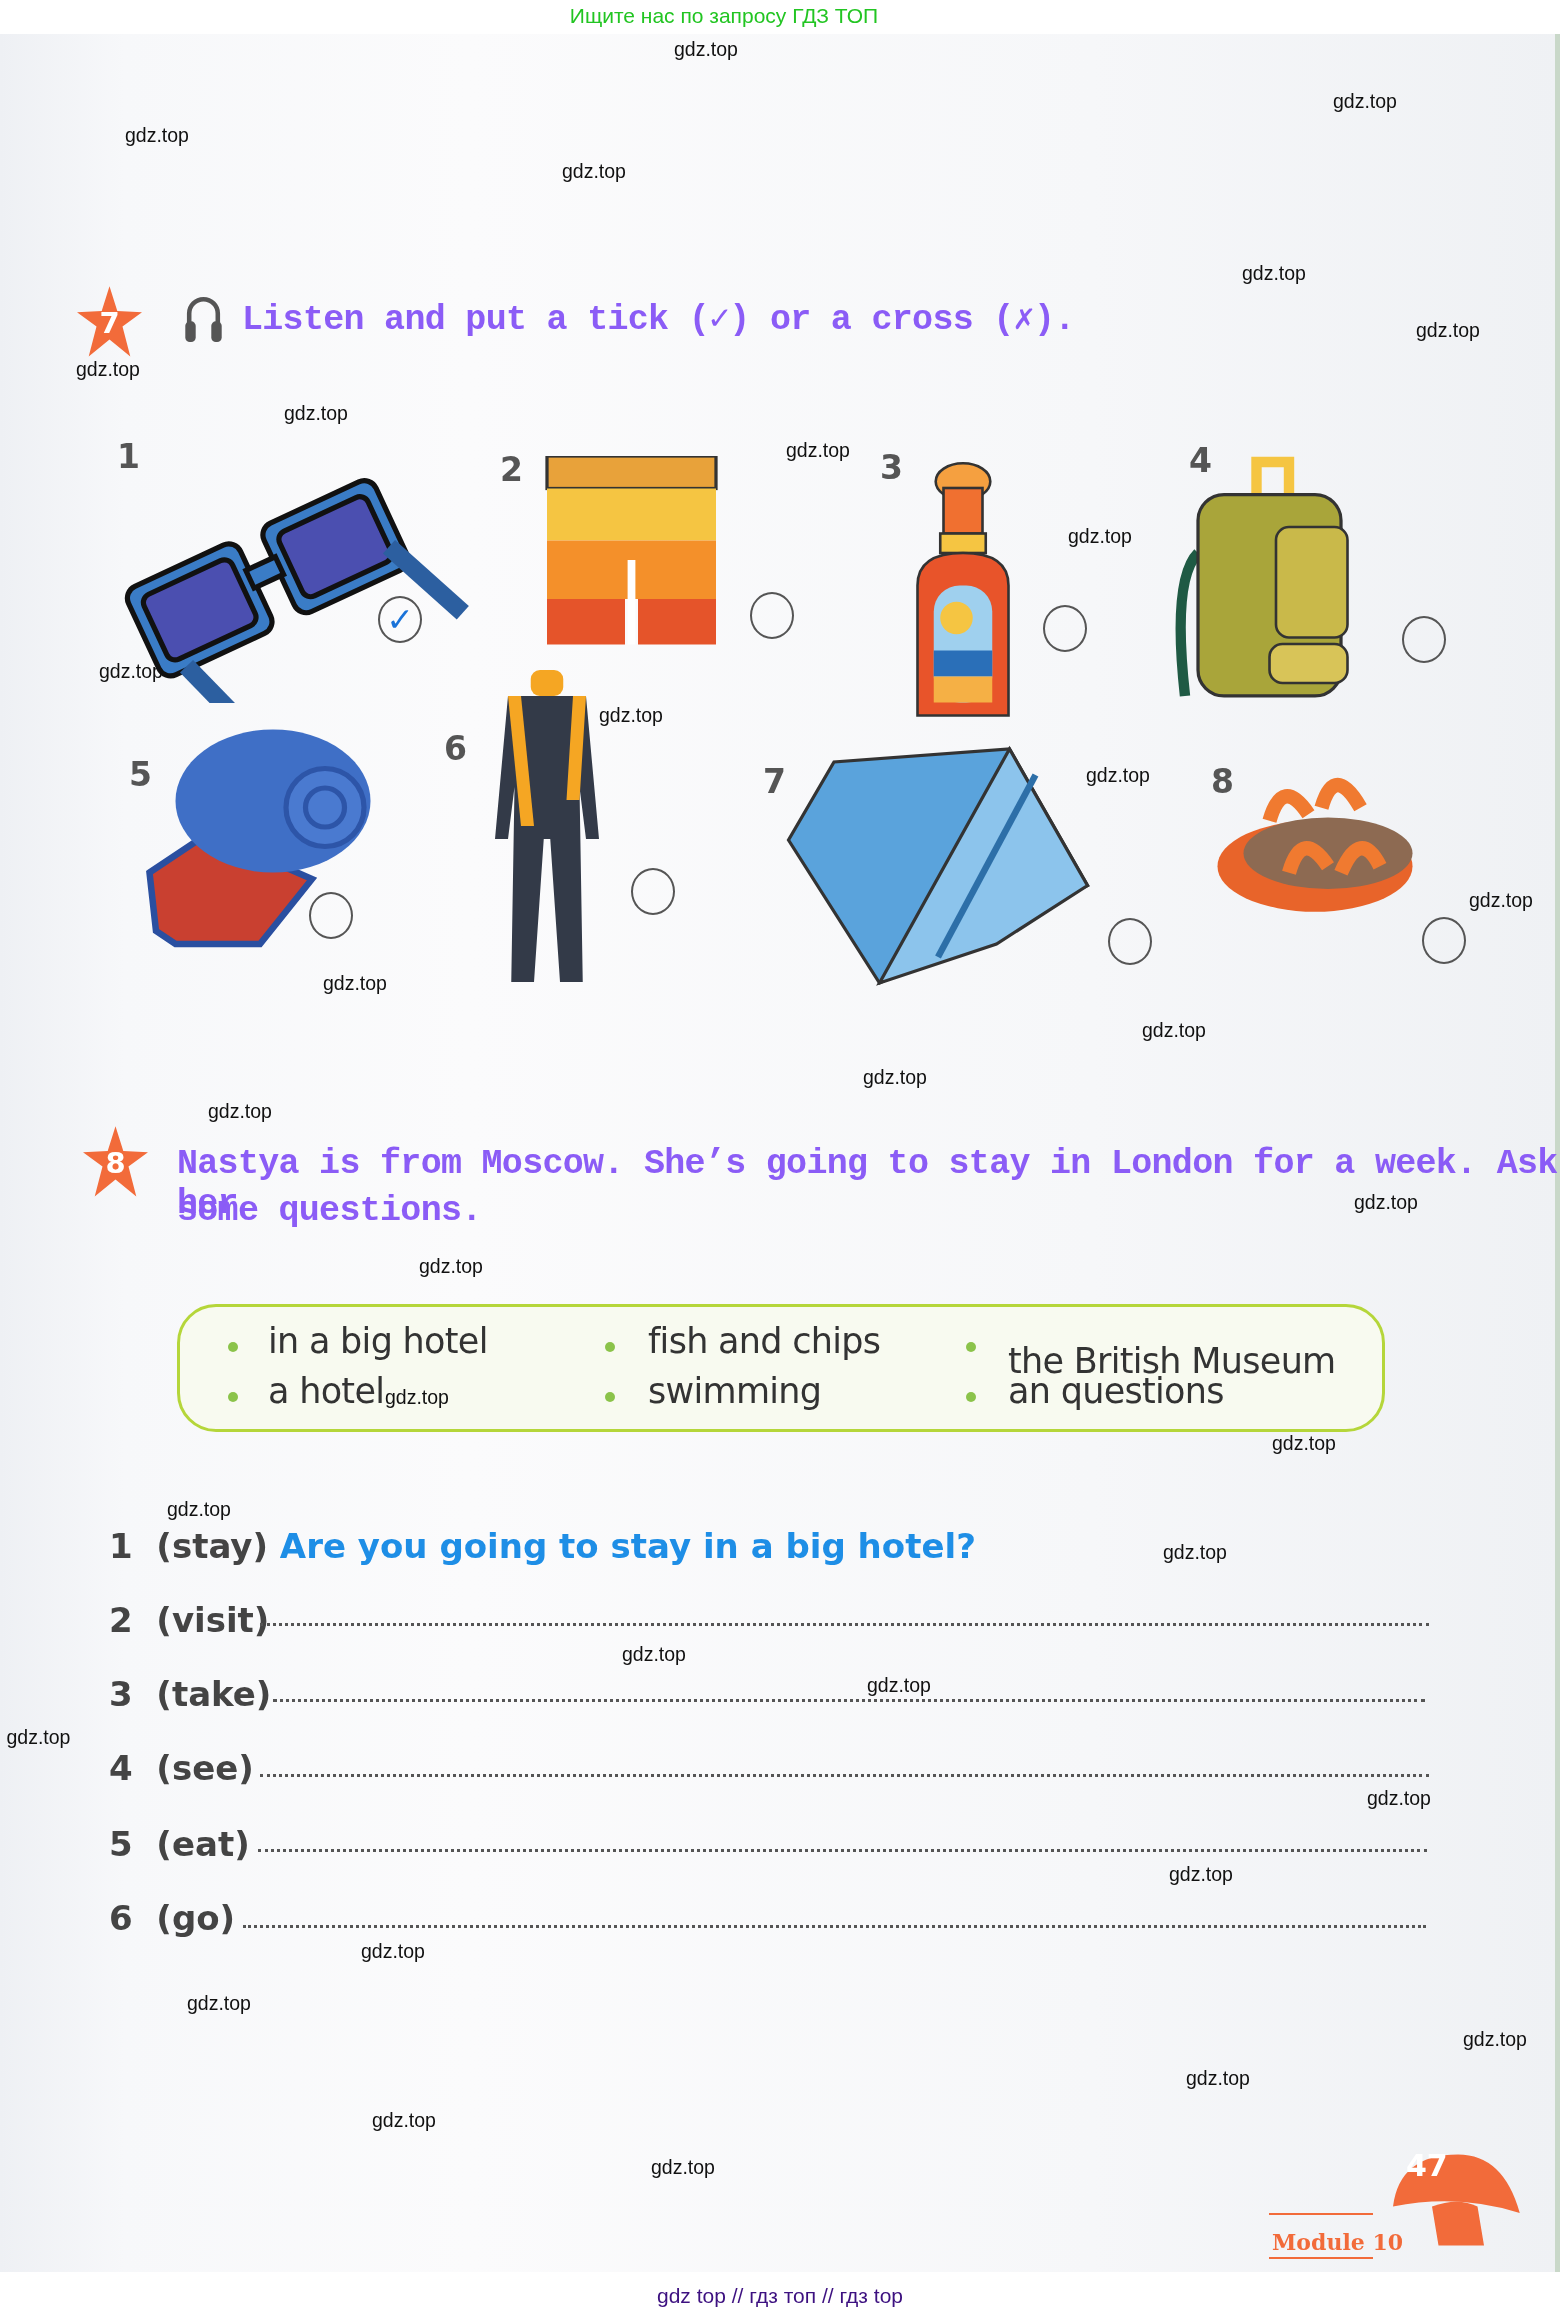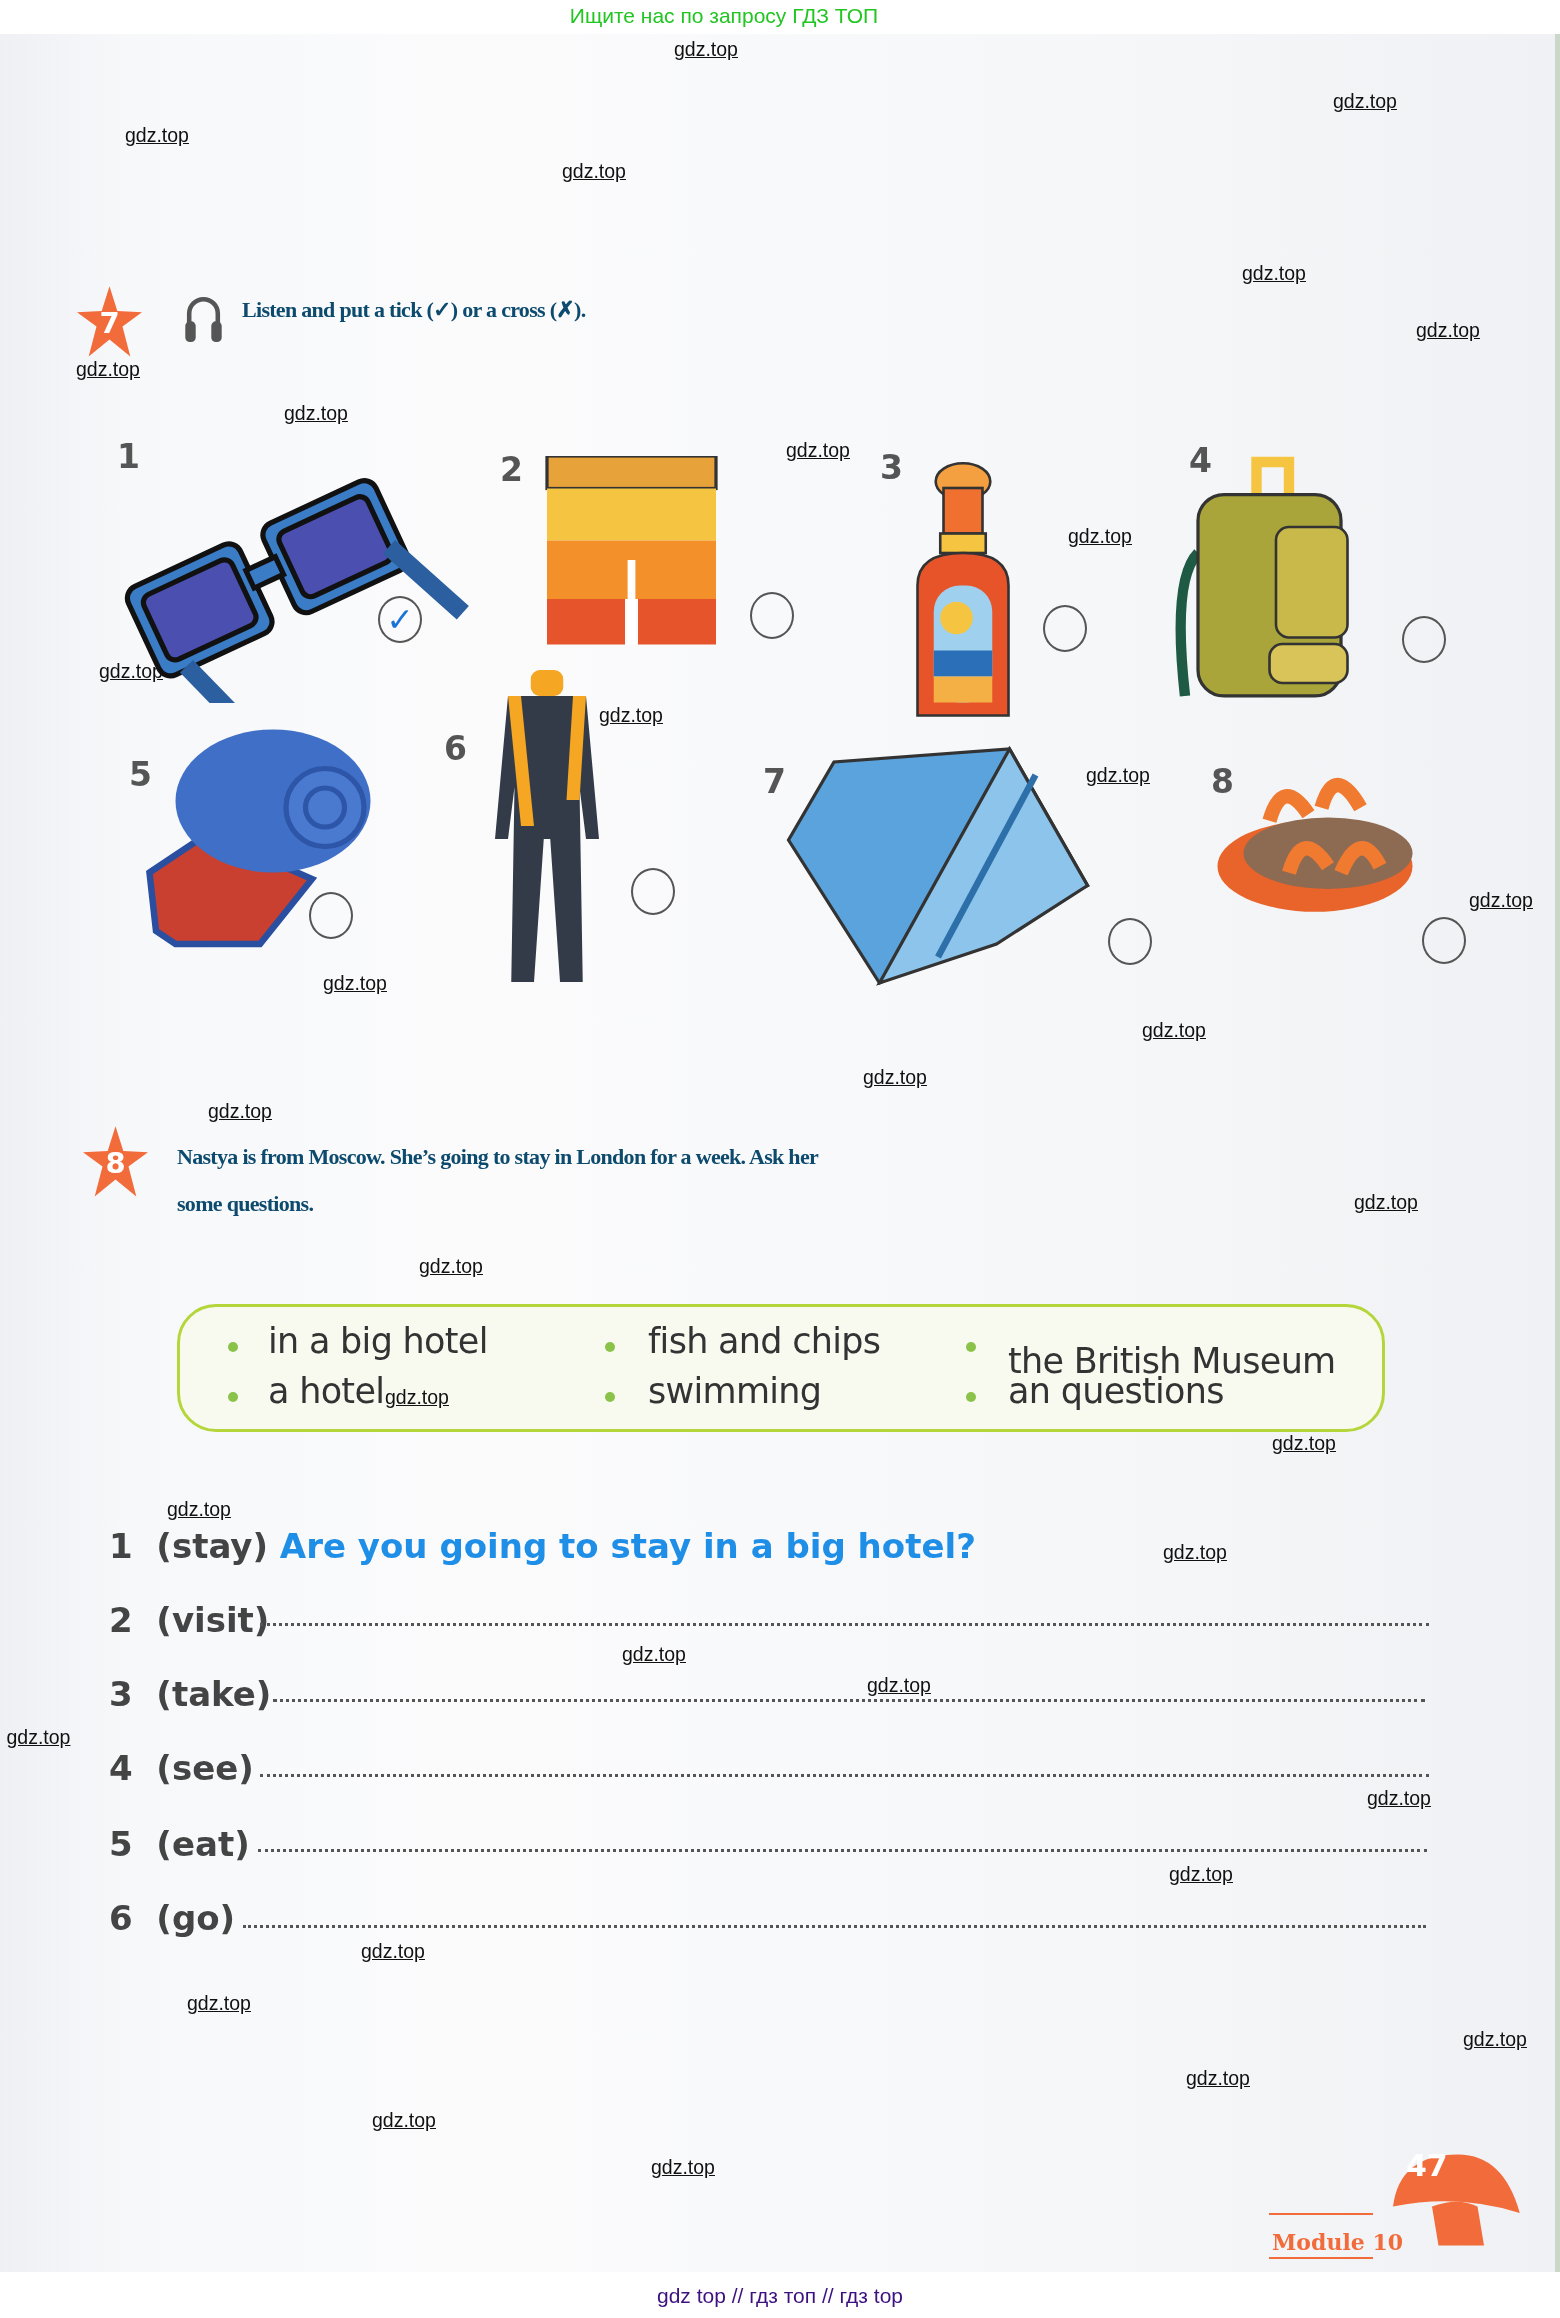--- a/index.html
+++ b/index.html
@@ -3,25 +3,25 @@
 <meta charset="utf-8">
 <style>
   html,body{margin:0;padding:0;}
   body{width:1560px;height:2319px;position:relative;overflow:hidden;background:#fff;font-family:"DejaVu Sans",sans-serif;}
   .topbar{position:absolute;left:0;top:0;width:1448px;height:34px;background:#fff;text-align:center;}
   .topbar span{color:#22c522;font-family:"Liberation Sans",sans-serif;font-size:21px;line-height:31px;}
   .page{position:absolute;left:0;top:34px;width:1560px;height:2238px;background:linear-gradient(90deg,#eef0f4 0%,#f7f8fa 8%,#fbfbfc 30%,#f6f7f9 70%,#eff1f4 100%);}
   .page-edge{position:absolute;right:0;top:34px;width:5.2px;height:2238px;background:#c9d8c9;}
   .footer{position:absolute;left:0;top:2272px;width:1560px;height:47px;background:#fff;text-align:center;}
   .footer span{color:#3d1180;font-family:"Liberation Sans",sans-serif;font-size:21px;line-height:47px;}
-  .wm{position:absolute;font-family:"Liberation Sans",sans-serif;font-size:19.5px;color:#111;text-decoration:underline;}
+  .wm{position:absolute;font-family:"Liberation Sans",sans-serif;font-size:19.5px;color:#111;}
   .star{position:absolute;width:65px;height:72px;}
   .star svg{width:100%;height:100%;}
   .star span{position:absolute;left:0;top:19.5px;width:65px;text-align:center;color:#fff;font-weight:bold;font-size:29px;}
-  .task-title{position:absolute;font-family:Liberation Serif, serif;font-weight:bold;color:#0c4a6e;font-size:22px;letter-spacing:-0.7px;}
+  .task-title{position:absolute;font-family:Liberation Mono, monospace;font-weight:bold;color:#8b5cf6;font-size:35px;letter-spacing:-0.7px;}
   .num{position:absolute;font-family:"DejaVu Sans",sans-serif;font-weight:bold;font-size:33px;color:#555;}
   .circle{position:absolute;width:44px;height:47px;border:2px solid #555;border-radius:50%;box-sizing:border-box;text-align:center;}
   .circle span{color:#1a73d9;font-size:33px;line-height:43px;font-weight:bold;}
   .pic{position:absolute;}
   .wordbox{position:absolute;left:177px;top:1304px;width:1208px;height:128px;border:3.9px solid #b5d63a;border-radius:39px;background:#f8faf0;box-sizing:border-box;}
   .word{position:absolute;font-family:"DejaVu Sans",sans-serif;font-size:35px;color:#333;letter-spacing:-0.7px;}
   .bullet{position:absolute;width:10.4px;height:10.4px;border-radius:50%;background:#8bc34a;}
   .q{position:absolute;left:109px;font-family:"DejaVu Sans",sans-serif;font-weight:bold;font-size:34px;color:#444;white-space:nowrap;}
   .q .ans{color:#1e8ee6;text-align:right;}
   .dots{position:absolute;height:0;border-bottom:3.3px dotted #555;}

